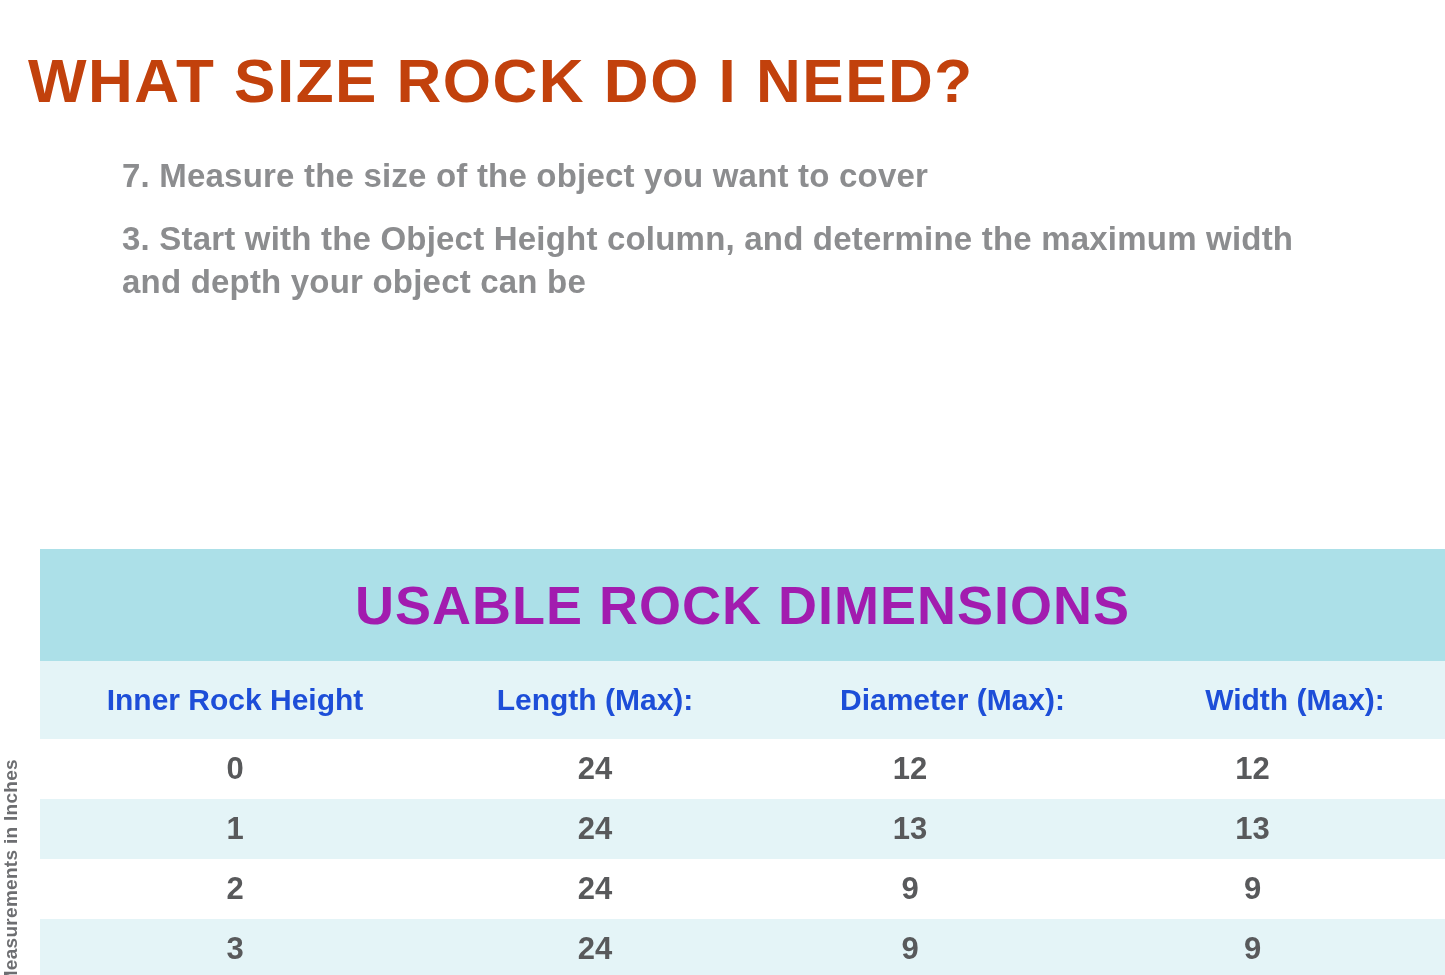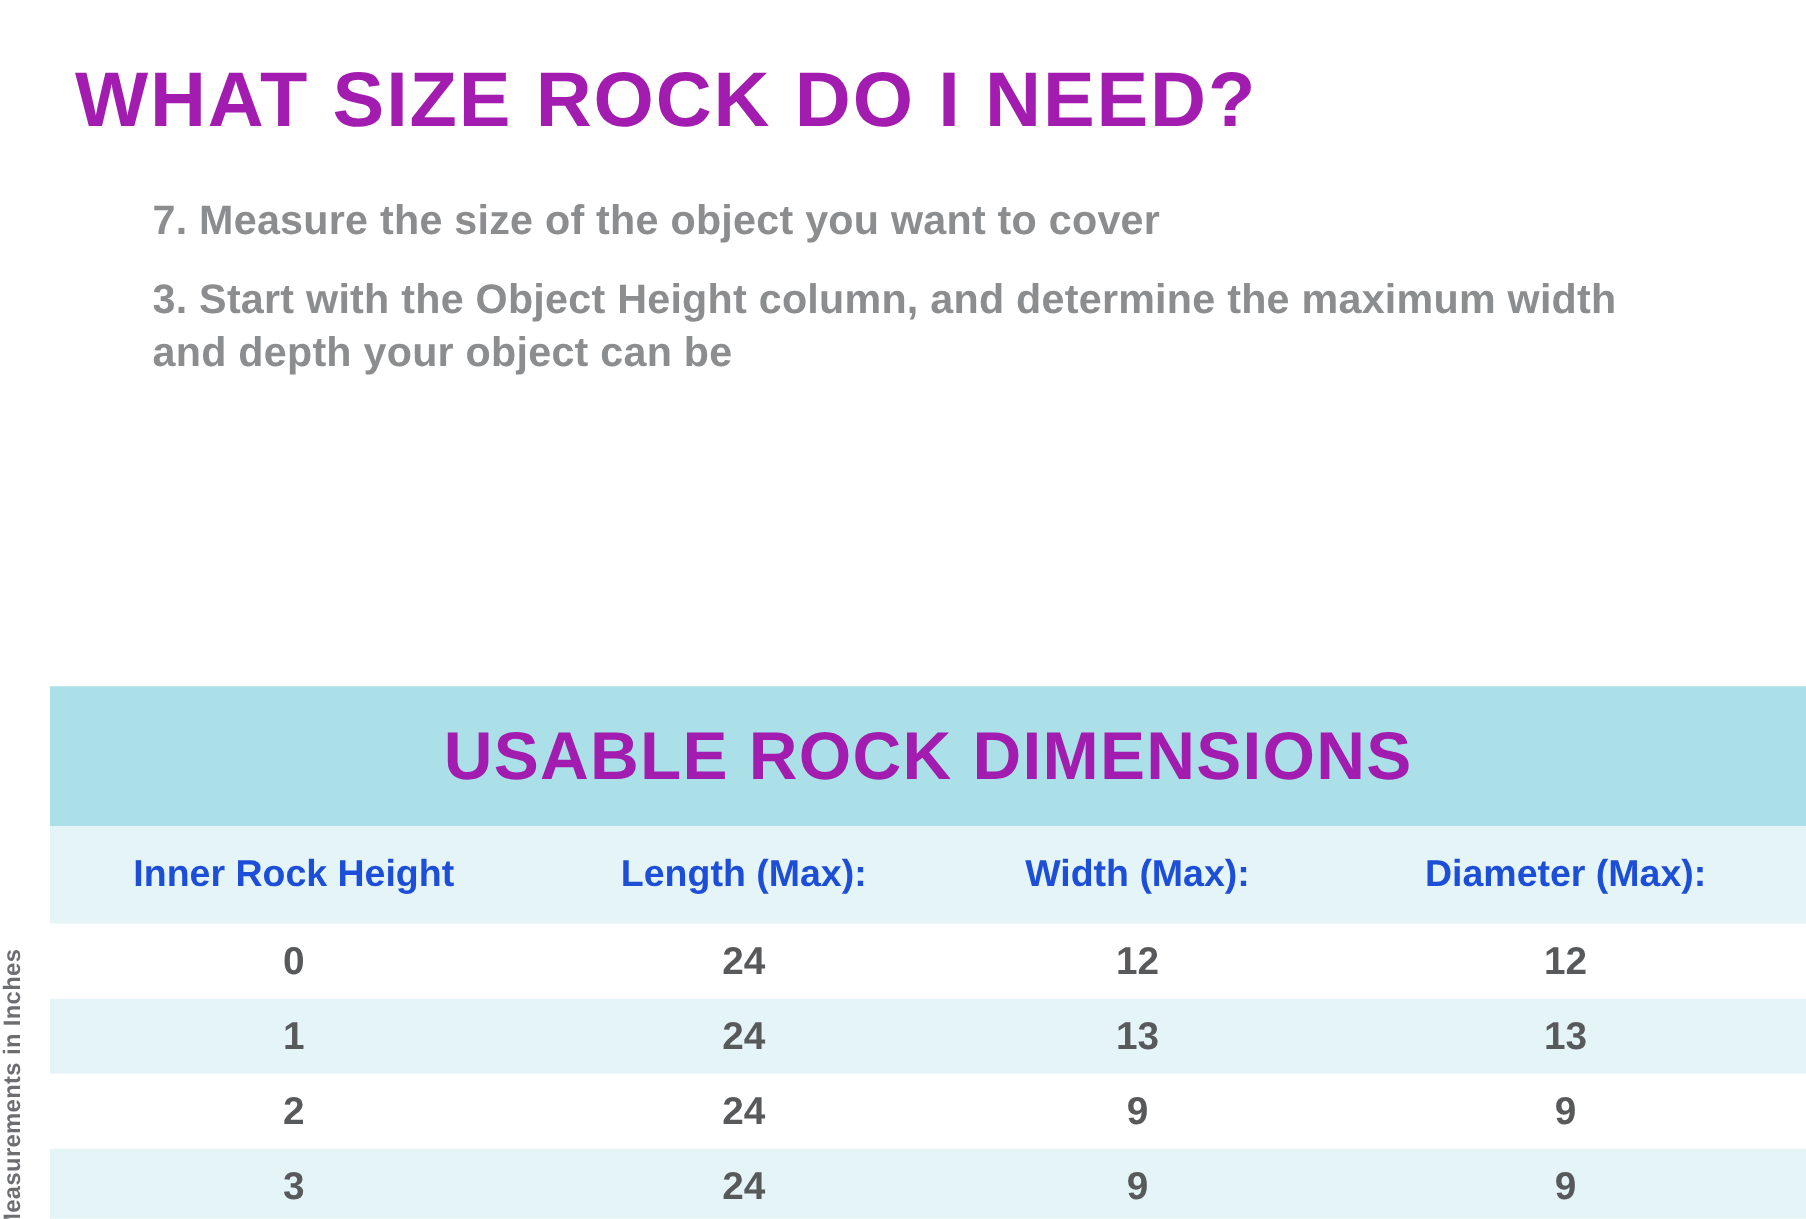--- a/index.html
+++ b/index.html
@@ -18,26 +18,25 @@
 
   .page {
     position: relative;
     width: 1445px;
     height: 975px;
   }
 
   .main-title {
     font-size: 62px;
     font-weight: bold;
-    color: #a21caf;
+    color: #c2410c;
     letter-spacing: 1.5px;
     padding: 6px 0 0 28px;
     line-height: 1.05;
     white-space: nowrap;
-    margin-left: 32px;
   }
 
   .steps {
     margin: 32px 0 0 122px;
     width: 1290px;
   }
   .step {
     font-size: 33px;
     font-weight: bold;
     color: #8c8d8f;
@@ -135,22 +134,22 @@
 
   <div class="table-wrap">
 
     <div class="table-header-band">
       <span class="band-title">USABLE ROCK DIMENSIONS</span>
     </div>
 
     <div class="col-head-row">
       <div class="cell c0">Inner Rock Height</div>
       <div class="cell c1">Length (Max):</div>
+      <div class="cell c3">Diameter (Max):</div>
       <div class="cell c2">Width (Max):</div>
-      <div class="cell c3">Diameter (Max):</div>
     </div>
 
     <div class="data-row">
       <div class="cell c0">0</div>
       <div class="cell c1">24</div>
       <div class="cell c2">12</div>
       <div class="cell c3">12</div>
     </div>
 
     <div class="data-row alt">

